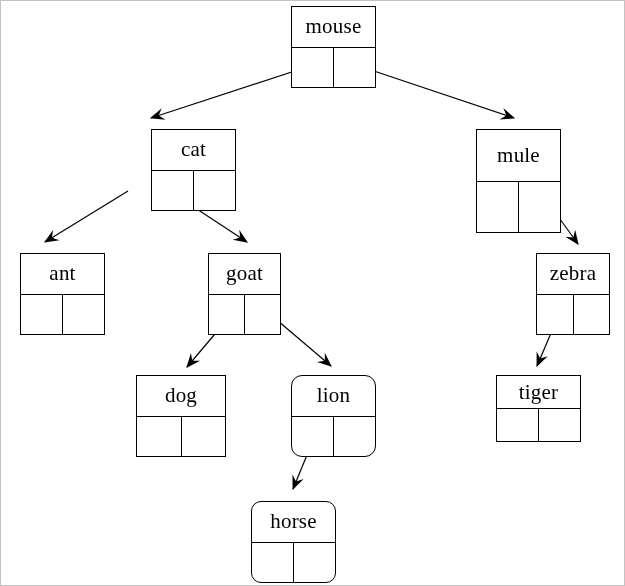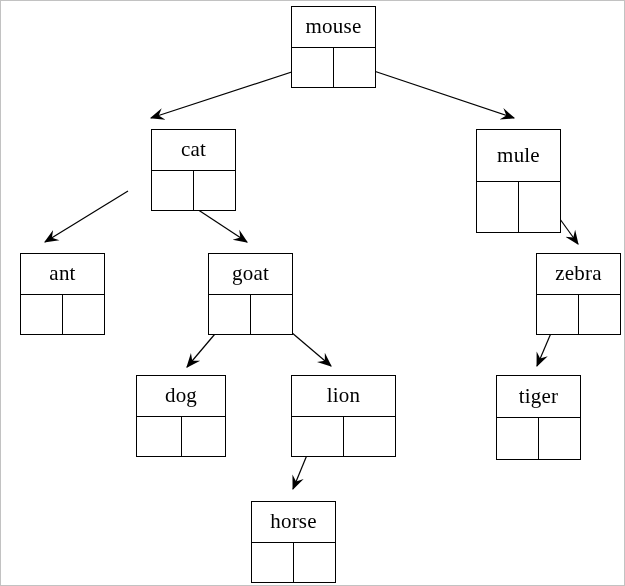--- a/index.html
+++ b/index.html
@@ -96,56 +96,56 @@
           <div class="cell"></div>
         </div>
       </div>
       <div class="node" style="left: 3px; top: 252px; width: 85px; height: 82px; margin-left: 16px;">
         <div class="label">ant</div>
         <div class="cells">
           <div class="cell cl"></div>
           <div class="cell"></div>
         </div>
       </div>
-      <div class="node" style="left: 207px; top: 252px; width: 85px; height: 82px;">
+      <div class="node" style="left: 207px; top: 252px; width: 73px; height: 82px;">
         <div class="label">goat</div>
         <div class="cells">
           <div class="cell cl"></div>
           <div class="cell"></div>
         </div>
       </div>
-      <div class="node" style="left: 535px; top: 252px; width: 85px; height: 82px;">
+      <div class="node" style="left: 535px; top: 252px; width: 74px; height: 82px;">
         <div class="label">zebra</div>
         <div class="cells">
           <div class="cell cl"></div>
           <div class="cell"></div>
         </div>
       </div>
       <div class="node" style="left: 135px; top: 374px; width: 90px; height: 82px;">
         <div class="label">dog</div>
         <div class="cells">
           <div class="cell cl"></div>
           <div class="cell"></div>
         </div>
       </div>
-      <div class="node" style="left: 290px; top: 374px; width: 105px; height: 82px;">
+      <div class="node" style="left: 290px; top: 374px; width: 85px; height: 82px; border-radius: 11px;">
         <div class="label">lion</div>
         <div class="cells">
           <div class="cell cl"></div>
           <div class="cell"></div>
         </div>
       </div>
-      <div class="node" style="left: 495px; top: 374px; width: 85px; height: 85px;">
+      <div class="node" style="left: 495px; top: 374px; width: 85px; height: 67px;">
         <div class="label">tiger</div>
         <div class="cells">
           <div class="cell cl"></div>
           <div class="cell"></div>
         </div>
       </div>
-      <div class="node" style="left: 250px; top: 500px; width: 85px; height: 82px;">
+      <div class="node" style="left: 250px; top: 500px; width: 85px; height: 82px; border-radius: 10px;">
         <div class="label">horse</div>
         <div class="cells">
           <div class="cell cl"></div>
           <div class="cell"></div>
         </div>
       </div>
     </div>
 </div>
 
 </body></html>

